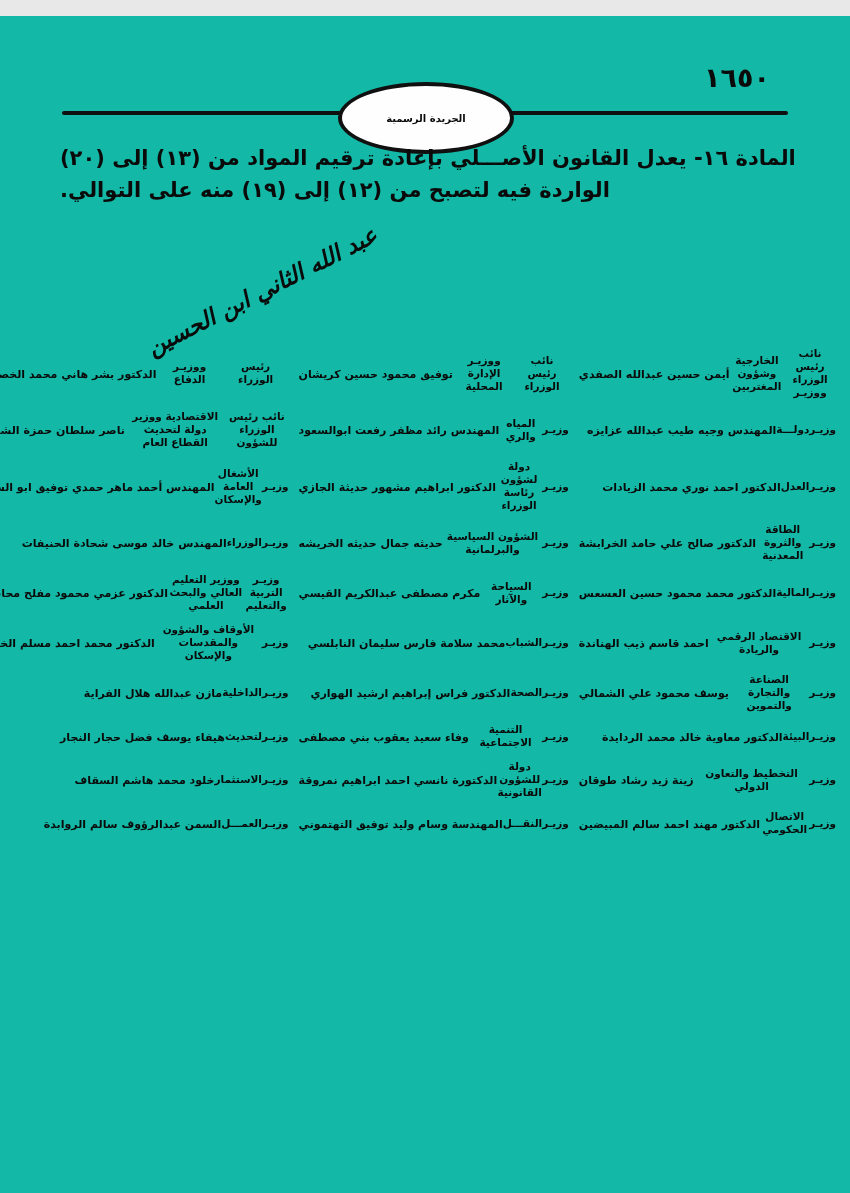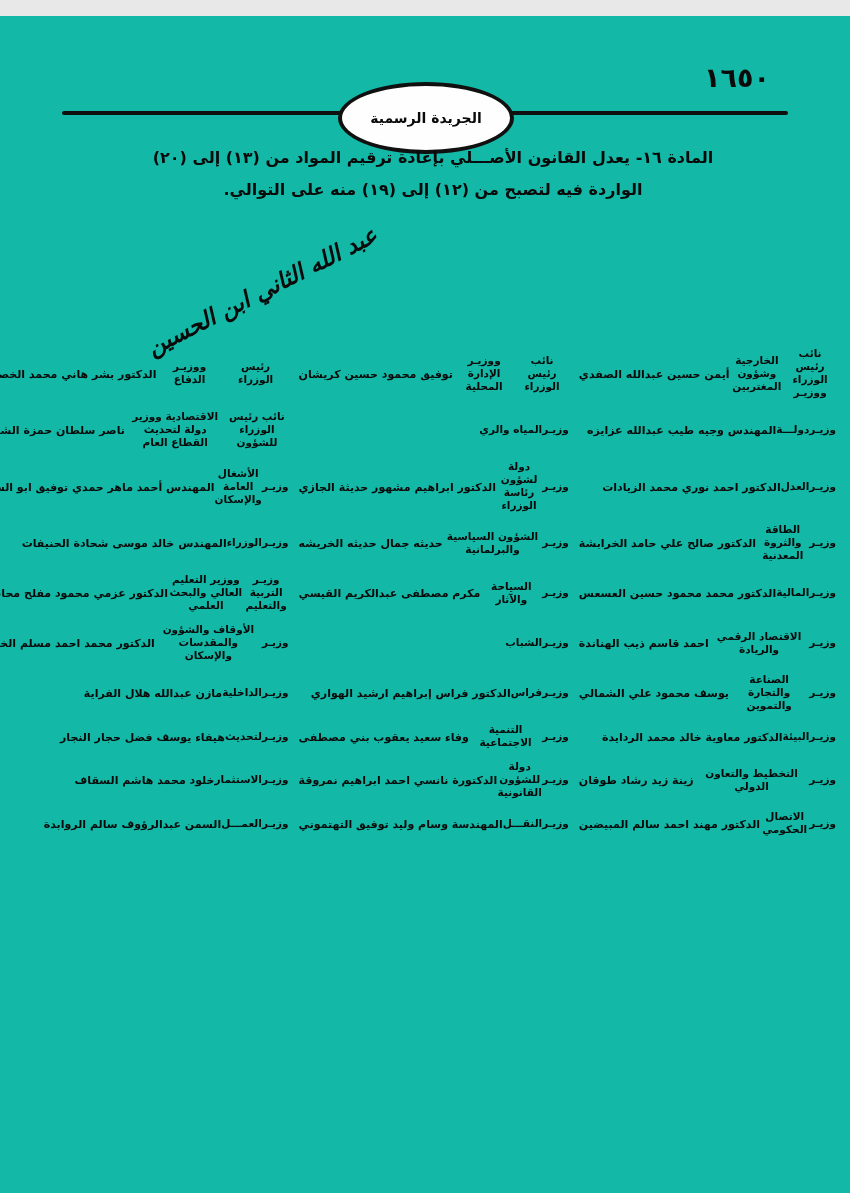--- a/index.html
+++ b/index.html
@@ -19,25 +19,25 @@
   }
   .rule{
     position:absolute;top:95px;left:62px;right:62px;height:4px;
     background:#101010;border-radius:2px;
   }
   .oval{
     position:absolute;top:66px;left:338px;width:168px;height:64px;
     border:4px solid #101010;border-radius:50%;
     background:#fefefe;
     display:flex;align-items:center;justify-content:center;
-    font-weight:bold;font-size:14px;
+    font-weight:bold;font-size:10px;
   }
   .article{
     position:absolute;top:126px;left:60px;right:44px;
-    text-align:center;font-weight:bold;font-size:16px;line-height:32px;
+    text-align:left;font-weight:bold;font-size:21px;line-height:32px;
   }
   .signature{
     position:absolute;top:262px;left:132px;width:260px;
     transform:rotate(-27deg);
     font-size:23px;font-weight:bold;text-align:center;
     white-space:nowrap;
     font-style:italic;
   }
   .ministers{
     position:absolute;top:331px;left:14px;right:14px;
@@ -92,20 +92,21 @@
 
   <div class="entry">
     <div class="mtitle">وزيـر</div>
     <div class="mtitle">دولـــة</div>
     <div class="mname">المهندس وجيه طيب عبدالله عزايزه</div>
   </div>
 
   <div class="entry">
     <div class="mtitle">وزيـر</div>
     <div class="mtitle">المياه والري</div>
+    <div class="mname">المهندس رائد مظفر رفعت ابوالسعود</div>
   </div>
 
   <div class="entry">
     <div class="mtitle">نائب رئيس الوزراء للشؤون</div>
     <div class="mtitle">الاقتصادية ووزير دولة لتحديث القطاع العام</div>
     <div class="mname">ناصر سلطان حمزة الشريدة</div>
   </div>
 
   <div class="entry">
     <div class="mtitle">وزيـر</div>
@@ -163,37 +164,38 @@
 
   <div class="entry">
     <div class="mtitle">وزيـر</div>
     <div class="mtitle">الاقتصاد الرقمي والريادة</div>
     <div class="mname">احمد قاسم ذيب الهناندة</div>
   </div>
 
   <div class="entry">
     <div class="mtitle">وزيـر</div>
     <div class="mtitle">الشباب</div>
+    <div class="mname">محمد سلامة فارس سليمان النابلسي</div>
   </div>
 
   <div class="entry">
     <div class="mtitle">وزيـر</div>
     <div class="mtitle">الأوقاف والشؤون والمقدسات والإسكان</div>
     <div class="mname">الدكتور محمد احمد مسلم الخلايلة</div>
   </div>
 
   <div class="entry">
     <div class="mtitle">وزيـر</div>
     <div class="mtitle">الصناعة والتجارة والتموين</div>
     <div class="mname">يوسف محمود علي الشمالي</div>
   </div>
 
   <div class="entry">
     <div class="mtitle">وزيـر</div>
-    <div class="mtitle">فراس</div>
+    <div class="mtitle">الصحة</div>
     <div class="mname">الدكتور فراس إبراهيم ارشيد الهواري</div>
   </div>
 
   <div class="entry">
     <div class="mtitle">وزيـر</div>
     <div class="mtitle">الداخلية</div>
     <div class="mname">مازن عبدالله هلال الفراية</div>
   </div>
 
   <div class="entry">

